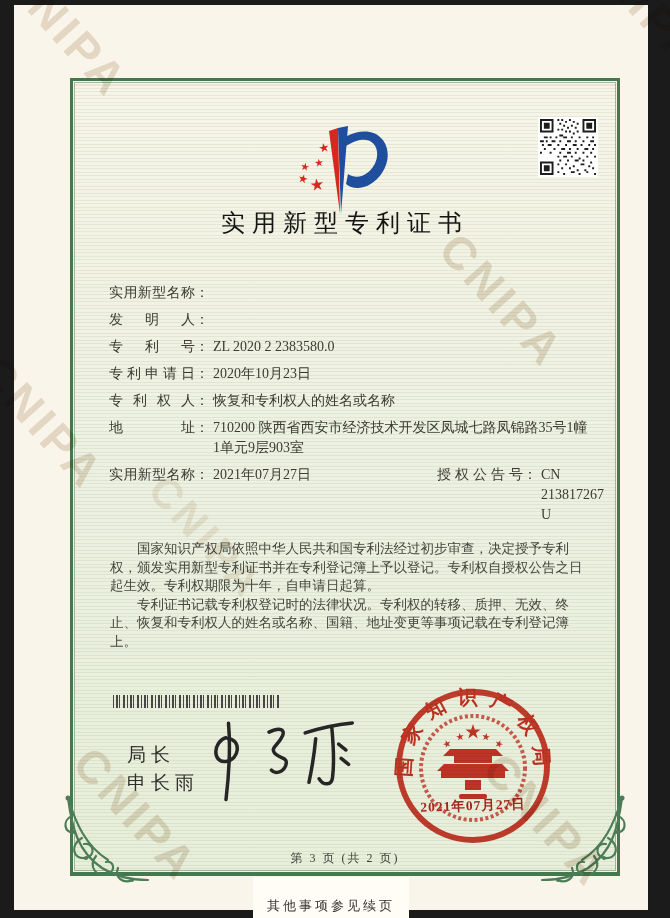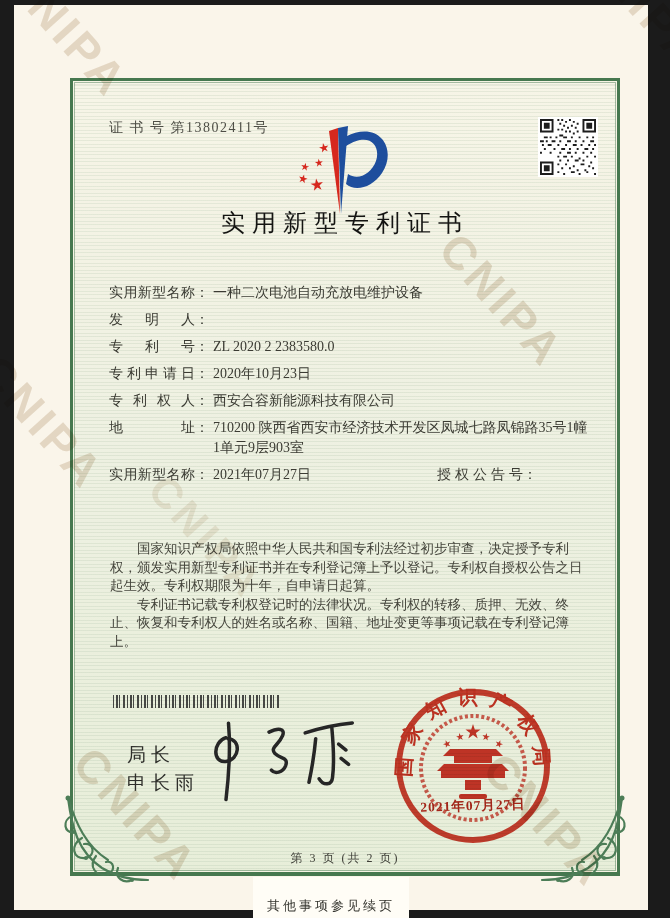--- a/index.html
+++ b/index.html
@@ -100,21 +100,20 @@
         </g>
         <g fill="#4c7d57">
           <circle cx="8" cy="4" r="2.5"></circle>
             <circle cx="26" cy="64" r="2"></circle>
             <circle cx="48" cy="80" r="2"></circle>
           <circle cx="14" cy="38" r="2"></circle>
             <circle cx="72" cy="86" r="2"></circle>
         </g>
       </svg>
 
-      <div class="certno">证 书 号 第13802411号</div>
 
       <svg class="logo" viewBox="0 0 112 112">
         <defs>
           <path id="st" d="M0,-1 L0.225,-0.31 L0.95,-0.31 L0.365,0.12 L0.59,0.81 L0,0.38 L-0.59,0.81 L-0.365,0.12 L-0.95,-0.31 L-0.225,-0.31 Z"></path>
         </defs>
         <polygon points="44,12 53,9 55,95" fill="#d6281e"></polygon>
         <polygon points="53,9 63,7 56,95" fill="#1e4e9d"></polygon>
         <path d="M60,18 C94,0 113,30 97,54 C87,69 70,73 61,65 L63,55 C73,62 86,55 91,42 C96,27 85,12 61,27 Z" fill="#1e4e9d"></path>
         <g fill="#d6281e">
           <use href="#st" transform="translate(39,29) scale(5) rotate(-12)"></use>
@@ -136,53 +135,53 @@
           <path d="M9 0h1v1h-1z M11 0h1v1h-1z M13 1h1v1h-1z M15 0h1v1h-1z M17 1h1v1h-1z M19 2h1v1h-1z M10 2h1v1h-1z M12 3h1v1h-1z M16 3h1v1h-1z M14 4h1v1h-1z M18 4h1v1h-1z M9 5h1v1h-1z M11 5h1v1h-1z M13 6h1v1h-1z M15 6h1v1h-1z M19 6h1v1h-1z M17 7h1v1h-1z M10 8h2v1h-2z M2 9h2v1h-2z M5 9h1v1h-1z M8 9h1v1h-1z M12 9h2v1h-2z M16 9h1v1h-1z M20 9h1v1h-1z M24 9h1v1h-1z M27 9h1v1h-1z M0 11h2v1h-2z M3 11h1v1h-1z M6 11h2v1h-2z M10 11h1v1h-1z M14 11h2v1h-2z M18 11h1v1h-1z M22 11h1v1h-1z M26 11h2v1h-2z M1 13h1v1h-1z M4 13h2v1h-2z M9 13h1v1h-1z M13 13h1v1h-1z M17 13h2v1h-2z M21 13h1v1h-1z M25 13h1v1h-1z M28 13h1v1h-1z M2 15h1v1h-1z M7 15h1v1h-1z M11 15h2v1h-2z M15 15h1v1h-1z M19 15h1v1h-1z M23 15h2v1h-2z M27 15h1v1h-1z M0 17h1v1h-1z M5 17h1v1h-1z M10 17h1v1h-1z M14 17h2v1h-2z M18 17h1v1h-1z M22 17h1v1h-1z M26 17h1v1h-1z M9 19h1v1h-1z M12 19h2v1h-2z M16 19h1v1h-1z M20 20h1v1h-1z M24 19h1v1h-1z M28 19h1v1h-1z M10 21h1v1h-1z M14 21h1v1h-1z M18 21h2v1h-2z M22 21h1v1h-1z M26 22h1v1h-1z M9 23h1v1h-1z M13 23h1v1h-1z M17 24h1v1h-1z M21 23h2v1h-2z M25 24h1v1h-1z M11 25h1v1h-1z M15 25h1v1h-1z M19 26h1v1h-1z M23 26h1v1h-1z M27 25h1v1h-1z M9 27h1v1h-1z M12 28h1v1h-1z M16 27h2v1h-2z M20 28h1v1h-1z M24 27h1v1h-1z M28 28h1v1h-1z"></path>
         </g>
       </svg>
 
       <h1 class="title">实用新型专利证书</h1>
 
       <div class="fields">
         <div class="frow first">
           <span class="flabel">实用新型名称</span>
             <span class="fcolon">：</span>
-          <span class="fvalue">一种二次电池自动充放电维护设备</span>
         </div>
         <div class="frow">
           <span class="flabel">发明人</span>
             <span class="fcolon">：</span>
         </div>
         <div class="frow">
           <span class="flabel">专利号</span>
             <span class="fcolon">：</span>
           <span class="fvalue">ZL 2020 2 2383580.0</span>
         </div>
         <div class="frow">
           <span class="flabel">专利申请日</span>
             <span class="fcolon">：</span>
           <span class="fvalue">2020年10月23日</span>
         </div>
         <div class="frow">
           <span class="flabel">专利权人</span>
             <span class="fcolon">：</span>
-          <span class="fvalue">西安合容新能源科技有限公司</span>
+          <span class="fvalue">恢复和专利权人的姓名或名称</span>
         </div>
         <div class="frow">
           <span class="flabel">地址</span>
             <span class="fcolon">：</span>
           <span class="fvalue">710200 陕西省西安市经济技术开发区凤城七路凤锦路35号1幢1单元9层903室</span>
         </div>
         <div class="frow">
           <span class="flabel">实用新型名称</span>
             <span class="fcolon">：</span>
           <span class="fvalue fixed">2021年07月27日</span>
           <span class="grantgap"></span>
           <span class="flabel">授权公告号</span>
             <span class="fcolon">：</span>
+          <span class="fvalue">CN 213817267 U</span>
         </div>
       </div>
 
       <div class="legal">
         <p>国家知识产权局依照中华人民共和国专利法经过初步审查，决定授予专利权，颁发实用新型专利证书并在专利登记簿上予以登记。专利权自授权公告之日起生效。专利权期限为十年，自申请日起算。</p>
         <p>专利证书记载专利权登记时的法律状况。专利权的转移、质押、无效、终止、恢复和专利权人的姓名或名称、国籍、地址变更等事项记载在专利登记簿上。</p>
       </div>
 
       <div class="barcode"></div>
 

